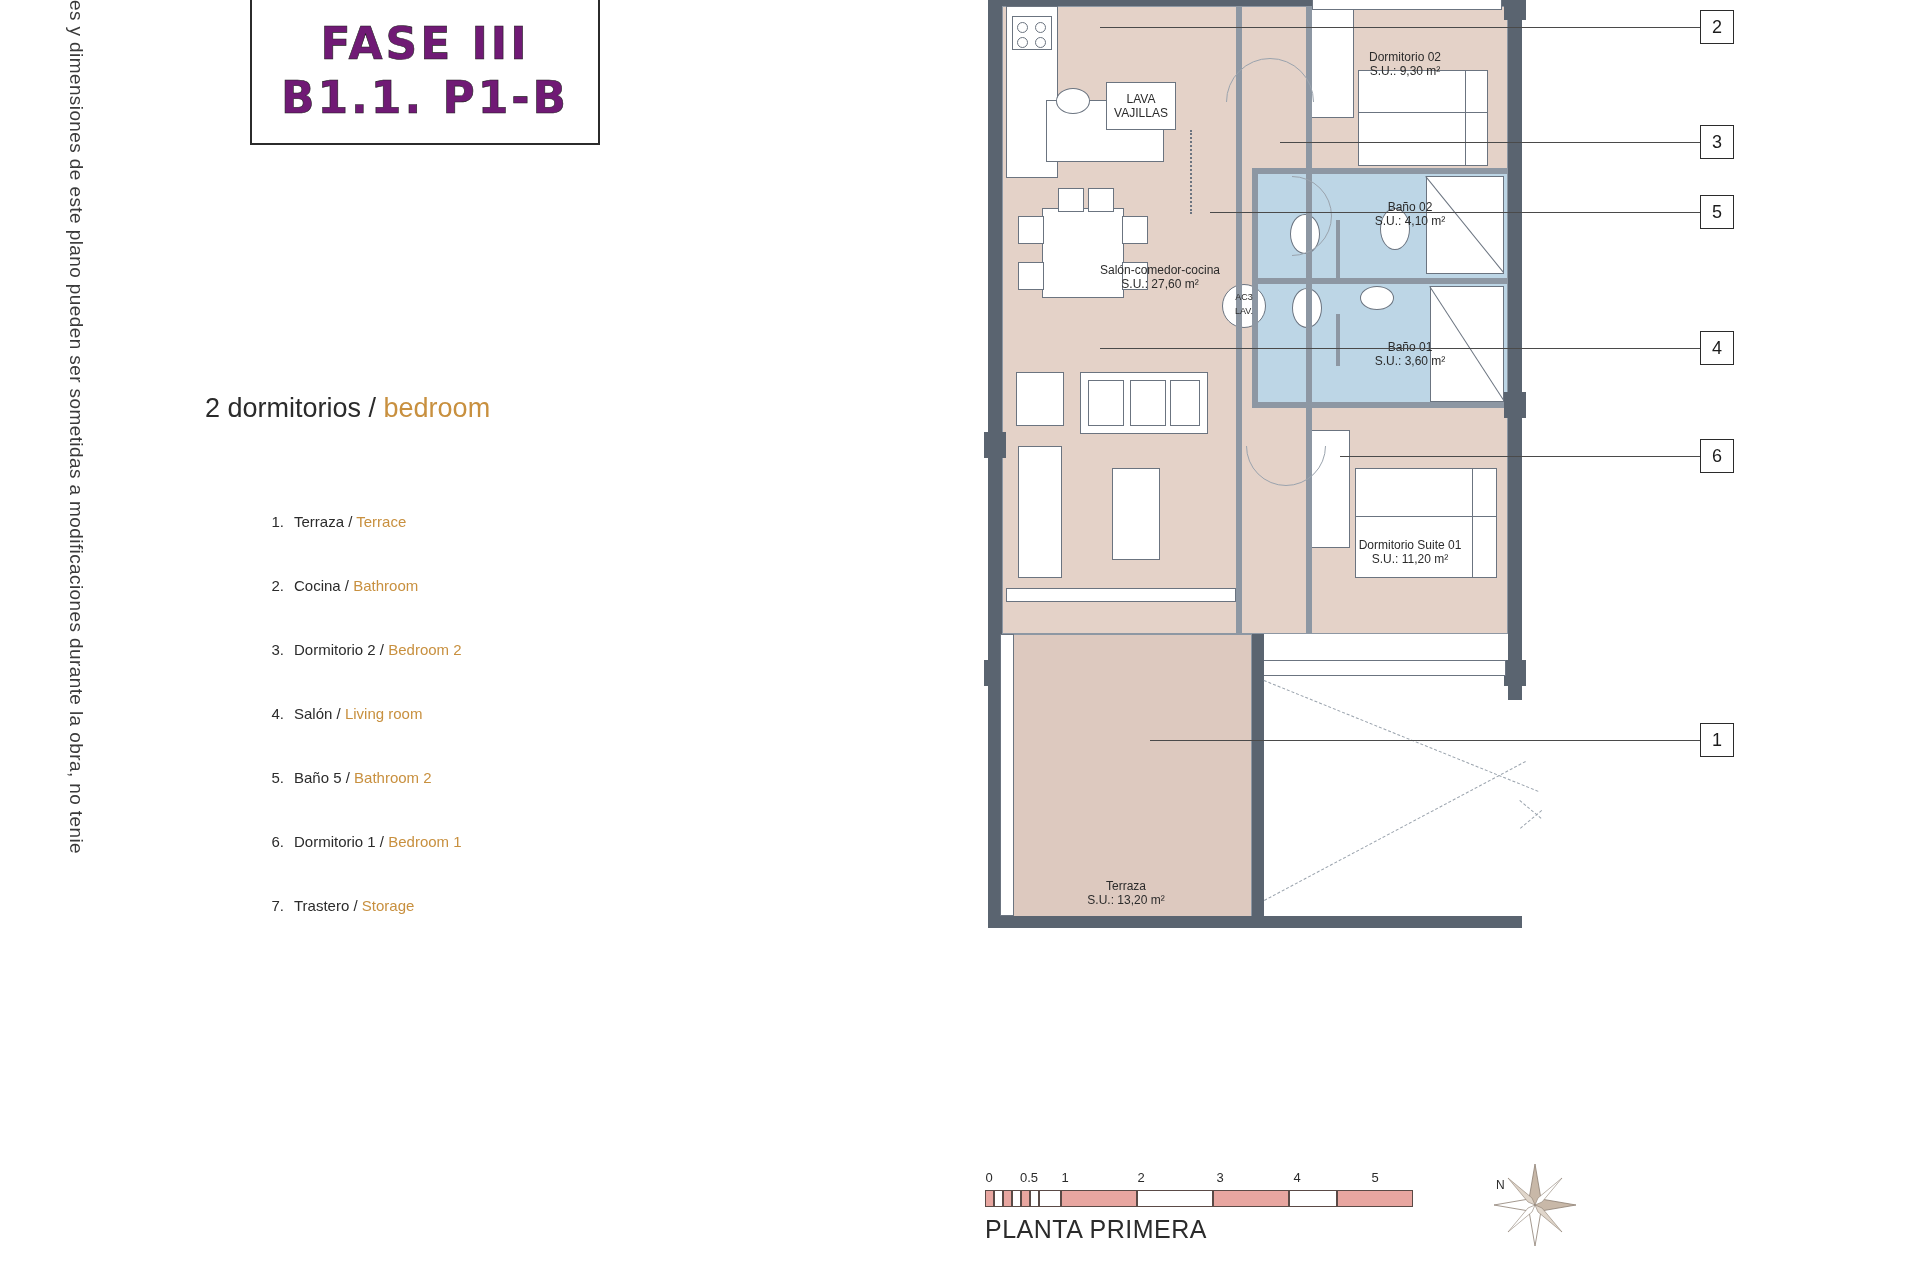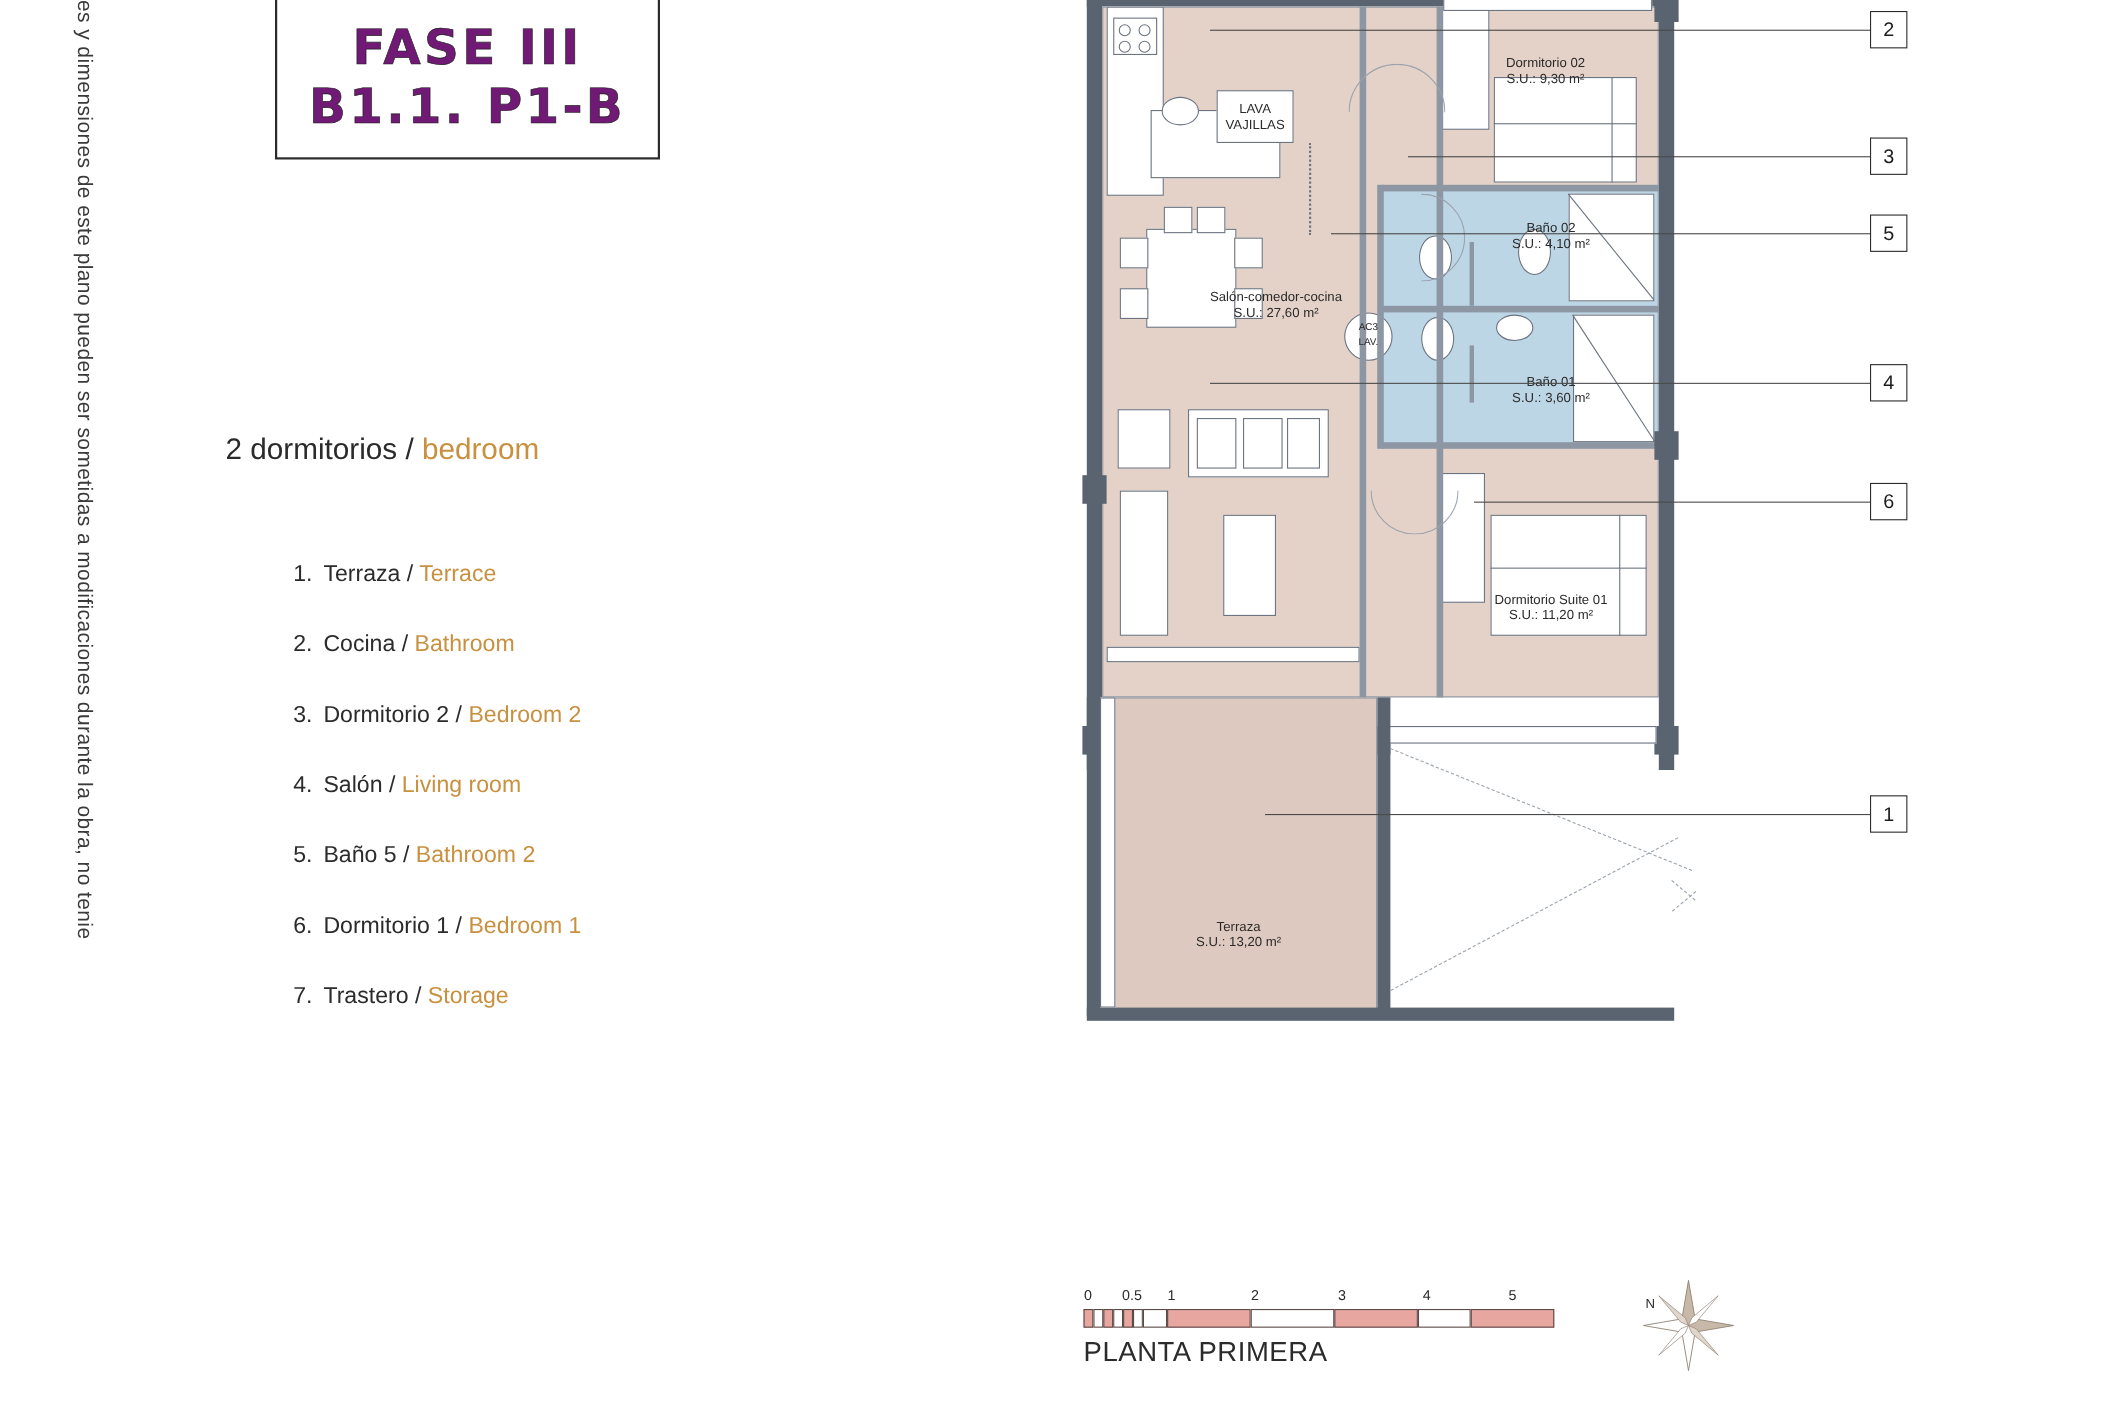--- a/index.html
+++ b/index.html
@@ -82,21 +82,21 @@
     font-size: 27px;
     color: #2b2b2b;
   }
   .accent { color: #c8903f; }
 
   
   .legend {
     position: absolute;
     left: 250px;
     top: 490px;
-    font-size: 21px;
+    font-size: 15px;
     line-height: 64px;
     color: #2b2b2b;
   }
   .legend .row { white-space: nowrap; }
   .legend .num { display: inline-block; width: 34px; text-align: right; margin-right: 10px; }
 
   
   .plan {
     position: absolute;
     left: 960px;
@@ -295,21 +295,21 @@
     </div>
     <div class="label" style="left:360px; top:260px; width:180px;">
       <span>Baño 02</span><br><span>S.U.: 4,10 m²</span>
     </div>
     <div class="label" style="left:360px; top:400px; width:180px;">
       <span>Baño 01</span><br><span>S.U.: 3,60 m²</span>
     </div>
     <div class="label" style="left:350px; top:598px; width:200px;">
       <span>Dormitorio Suite 01</span><br><span>S.U.: 11,20 m²</span>
     </div>
-    <div class="label" style="left:56px; top:895px; width:220px;">
+    <div class="label" style="left:56px; top:939px; width:220px;">
       <span>Terraza</span><br><span>S.U.: 13,20 m²</span>
     </div>
   </div>
 
   <div class="leader" style="left:1100px; top:27px; width:600px;"></div>
   <div class="callout" style="left:1700px; top:10px;">2</div>
 
   <div class="leader" style="left:1280px; top:142px; width:420px;"></div>
   <div class="callout" style="left:1700px; top:125px;">3</div>
 

